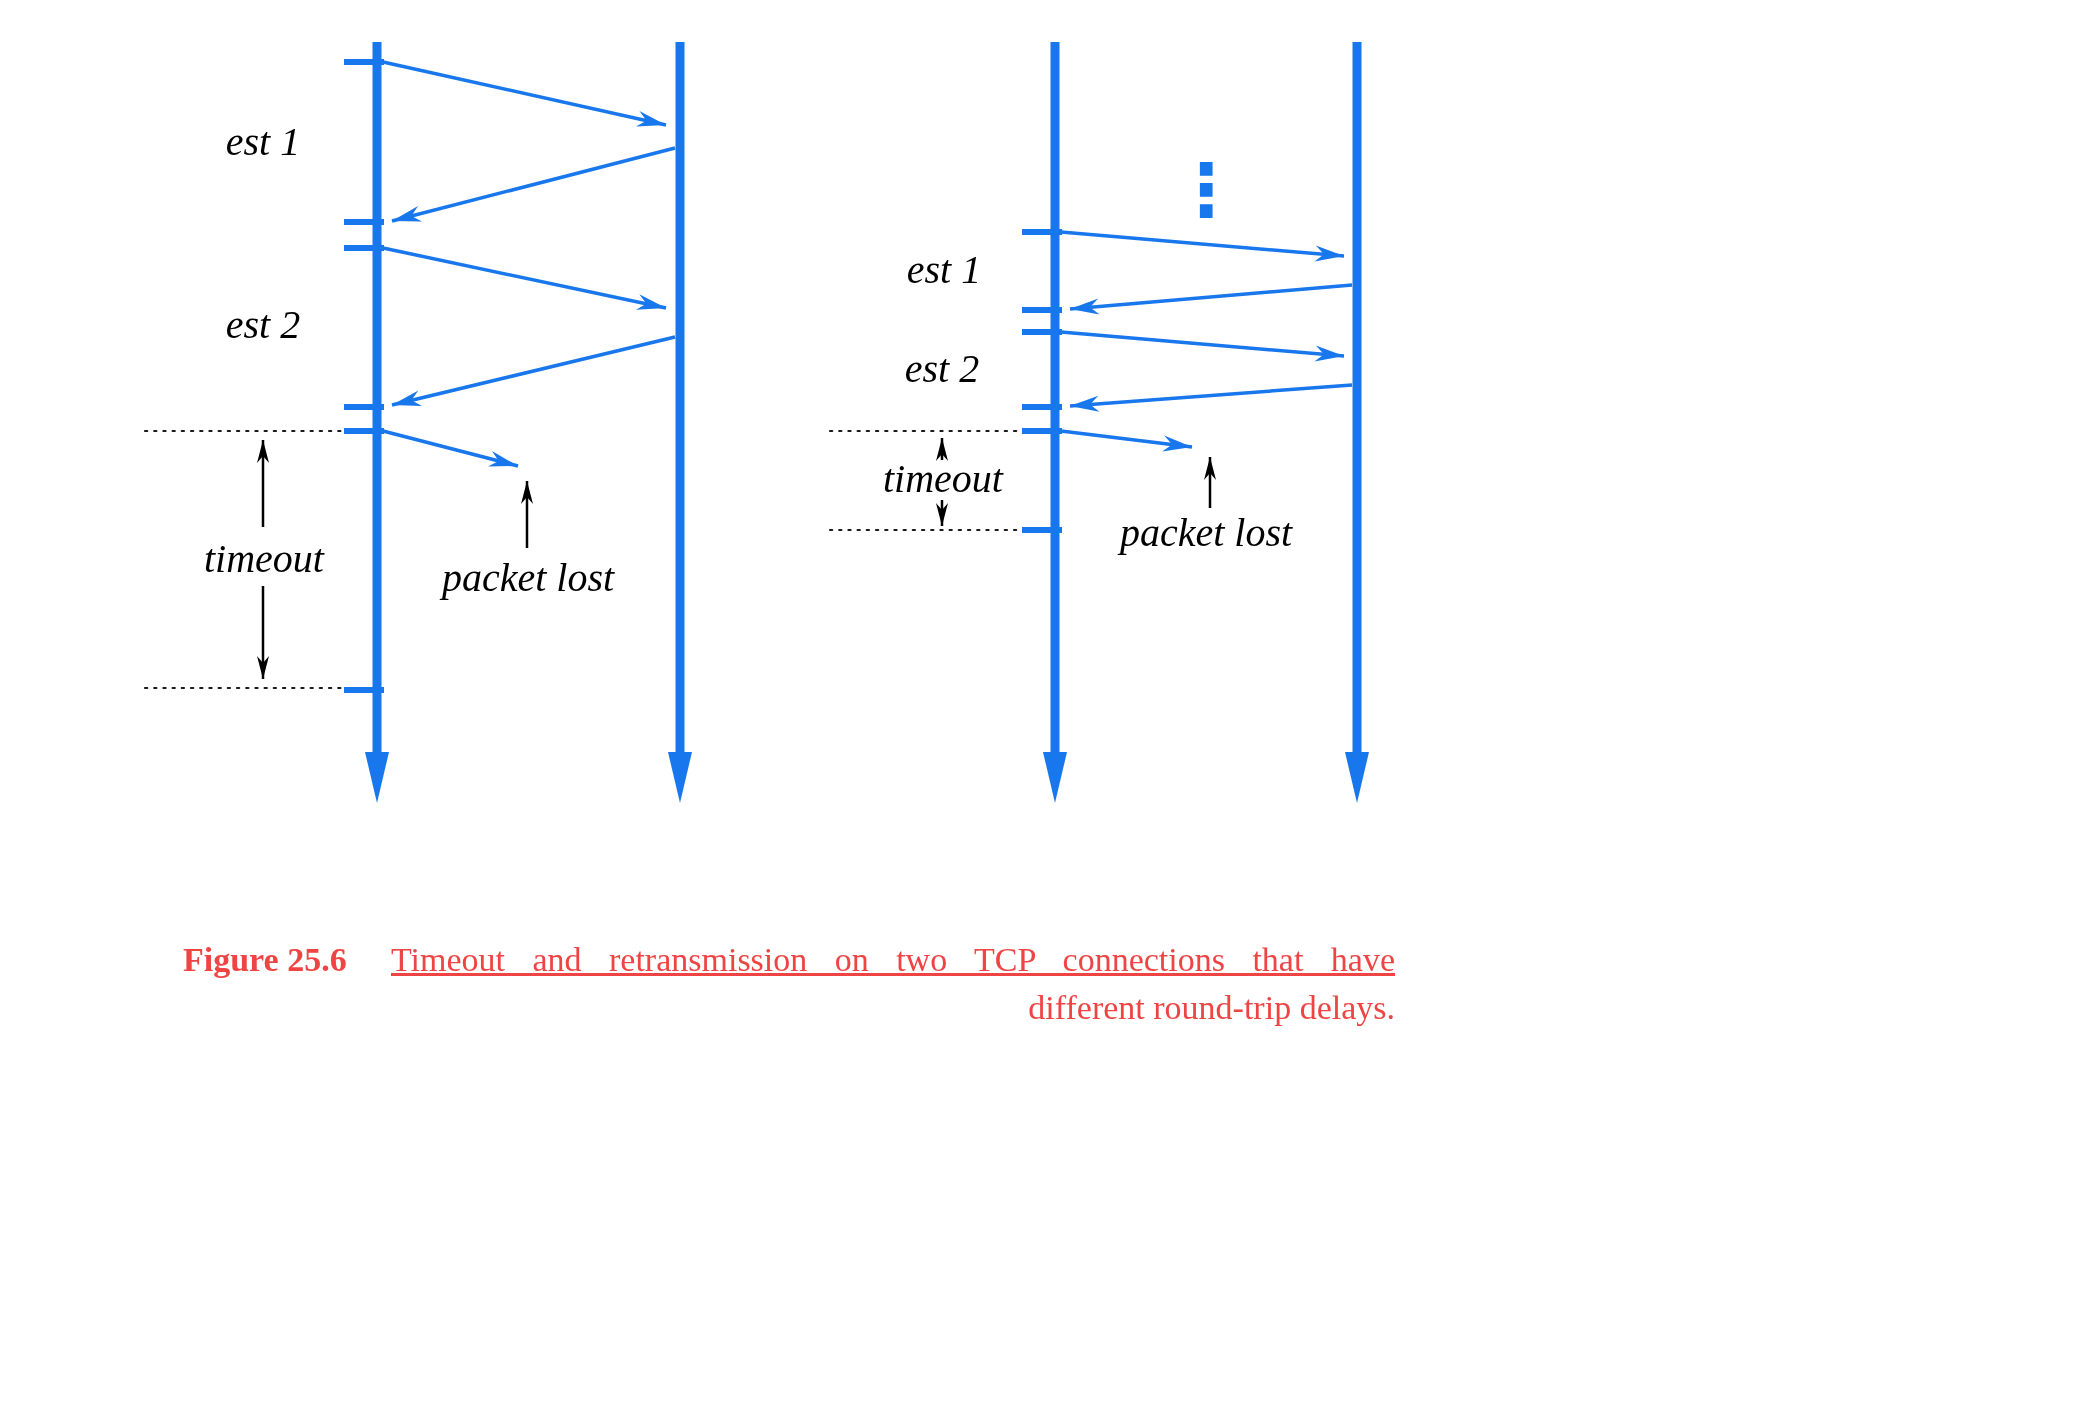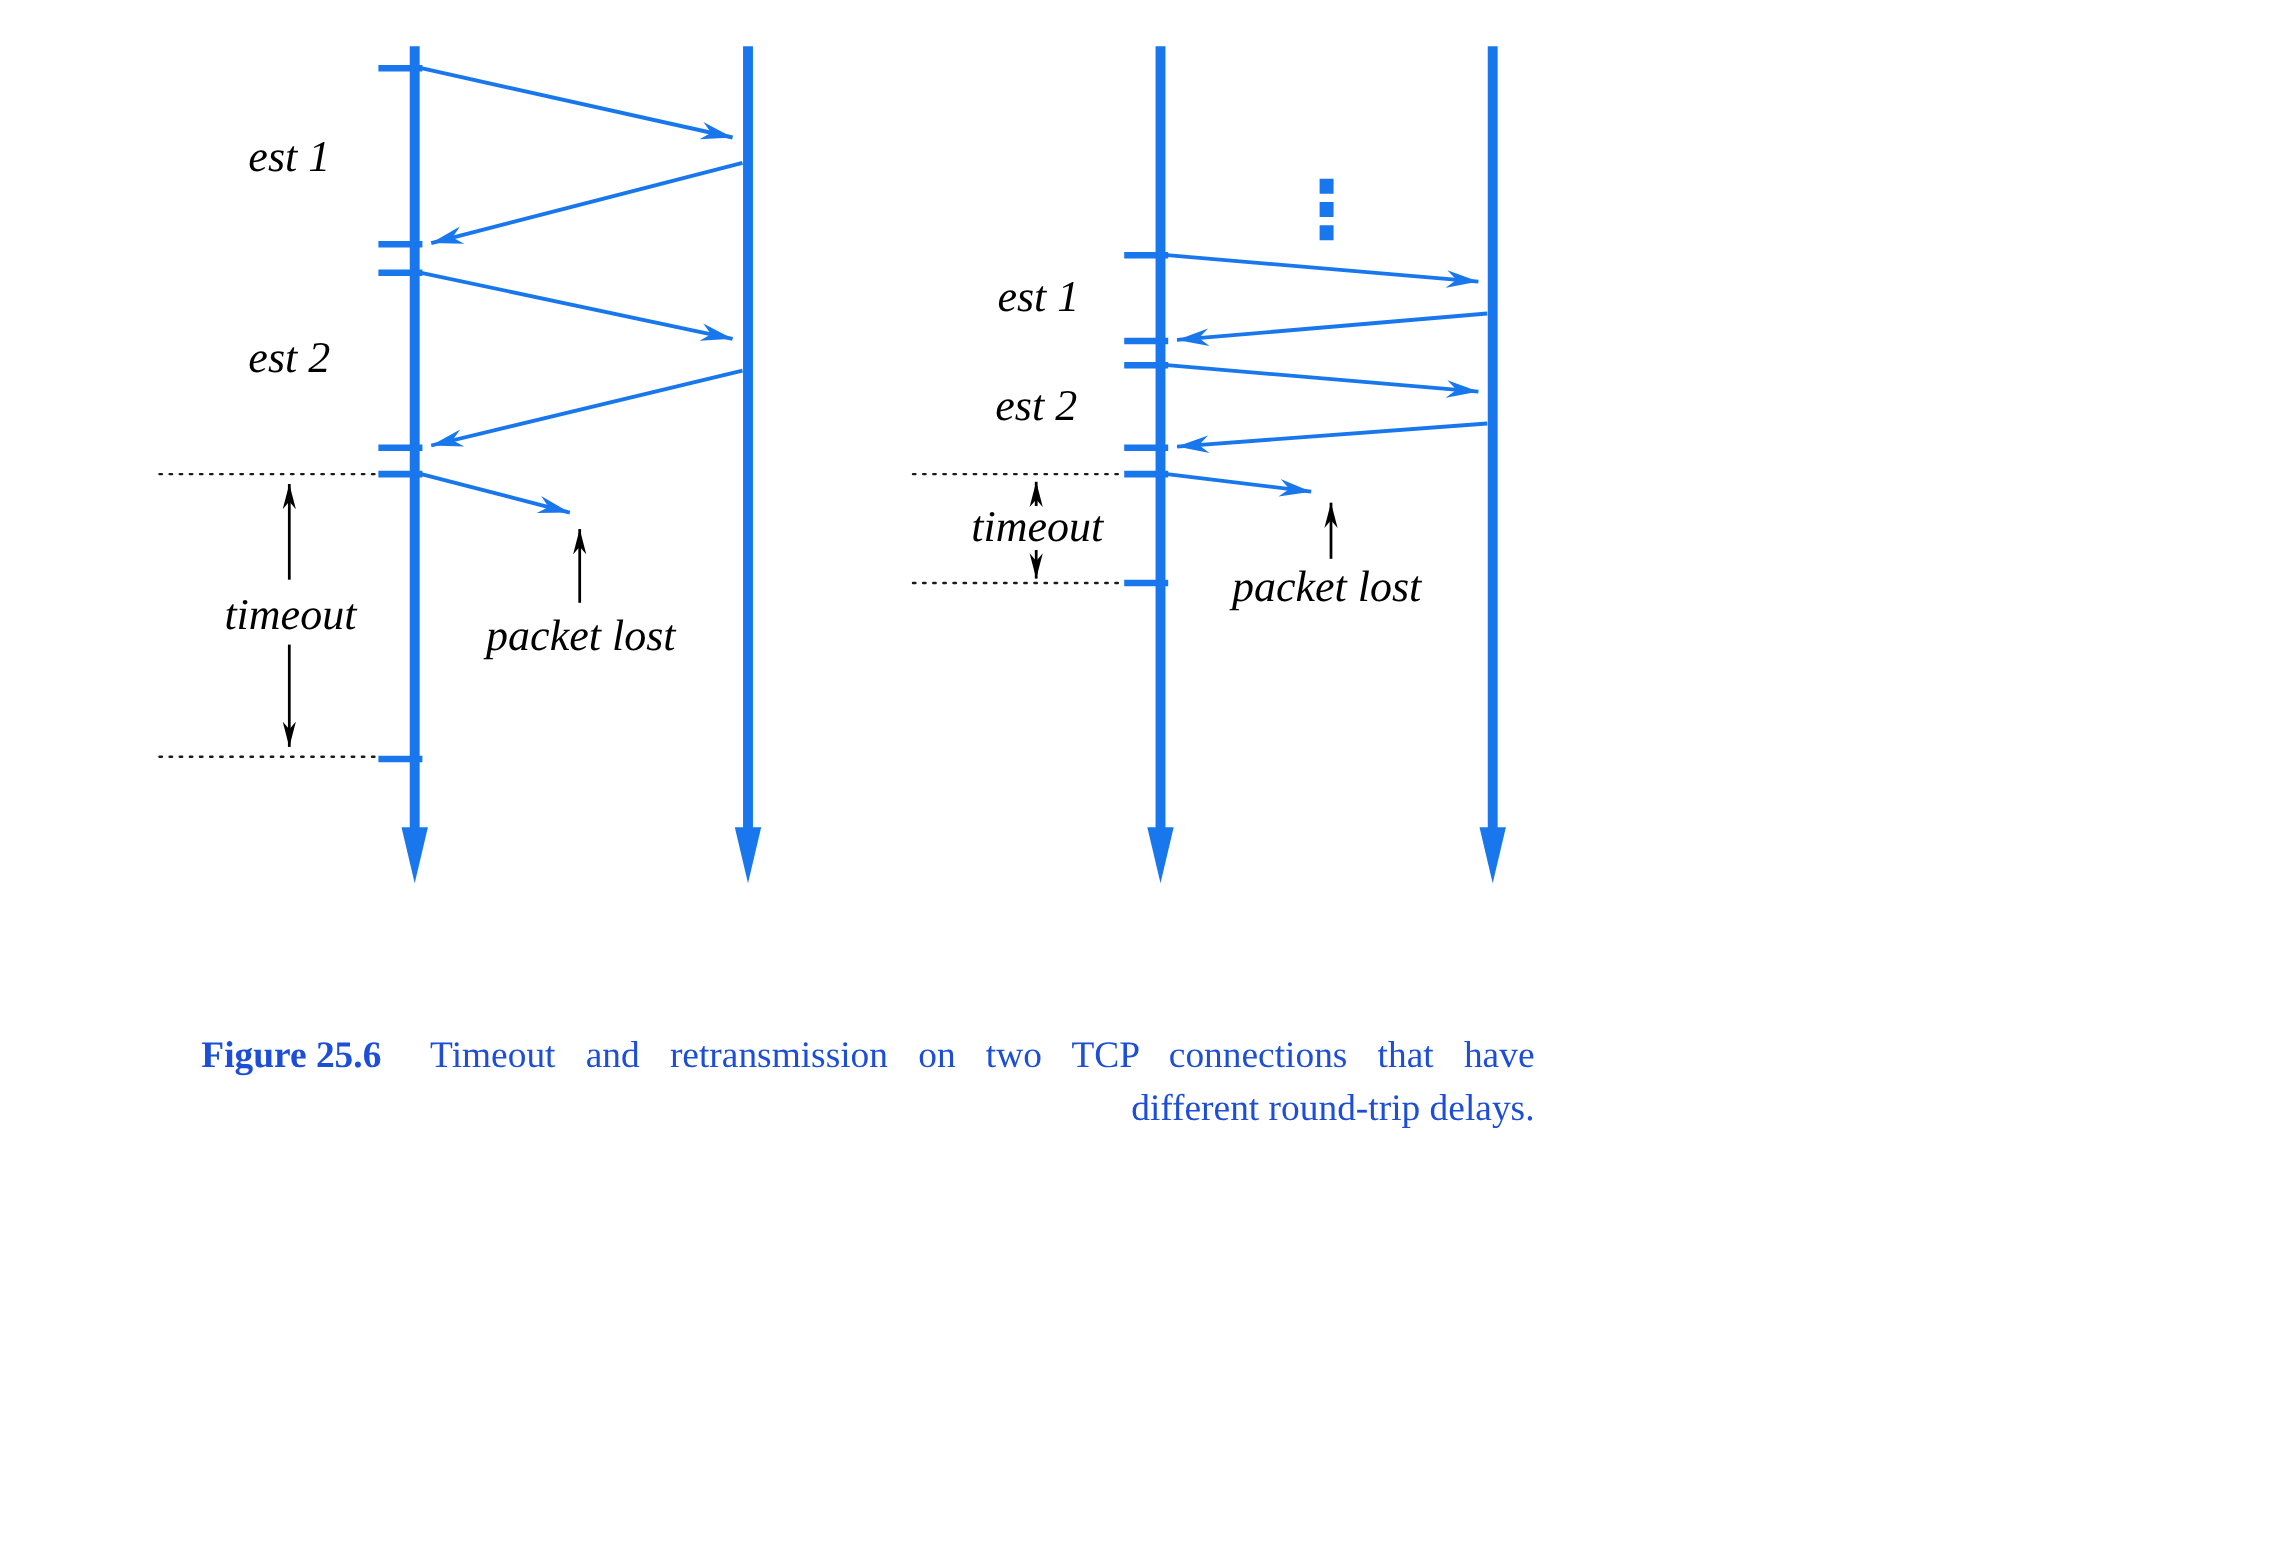--- a/index.html
+++ b/index.html
@@ -22,26 +22,26 @@
   .lbl{font-family:"Liberation Serif", serif;font-style:italic;font-size:40px;fill:#000000;}
   .dots{font-family:"DejaVu Sans", sans-serif;font-size:72px;font-weight:bold;fill:var(--blue);}
   .caption{
     position:absolute;
     left:183px;
     top:936px;
     width:1212px;
     display:flex;
     font-size:34px;
     line-height:48px;
-    color:#1d4ed8;
+    color:#ef4444;
     font-family:"Liberation Serif", serif;
   }
   .cap-label{font-weight:700;flex:0 0 208px;white-space:nowrap;}
   .cap-body{flex:1;}
-  .cap-line1{text-align:justify;text-align-last:justify;}
+  .cap-line1{text-align:justify;text-align-last:justify;text-decoration:underline;}
   .cap-line2{text-align:right;}
 </style>
 </head>
 <body>
 
 <div class="page">
 
   <svg width="2079" height="880" viewBox="0 0 2079 880">
     <defs>
       <marker id="ah-blue" markerWidth="32" markerHeight="20" refX="29" refY="10" orient="auto" markerUnits="userSpaceOnUse">

